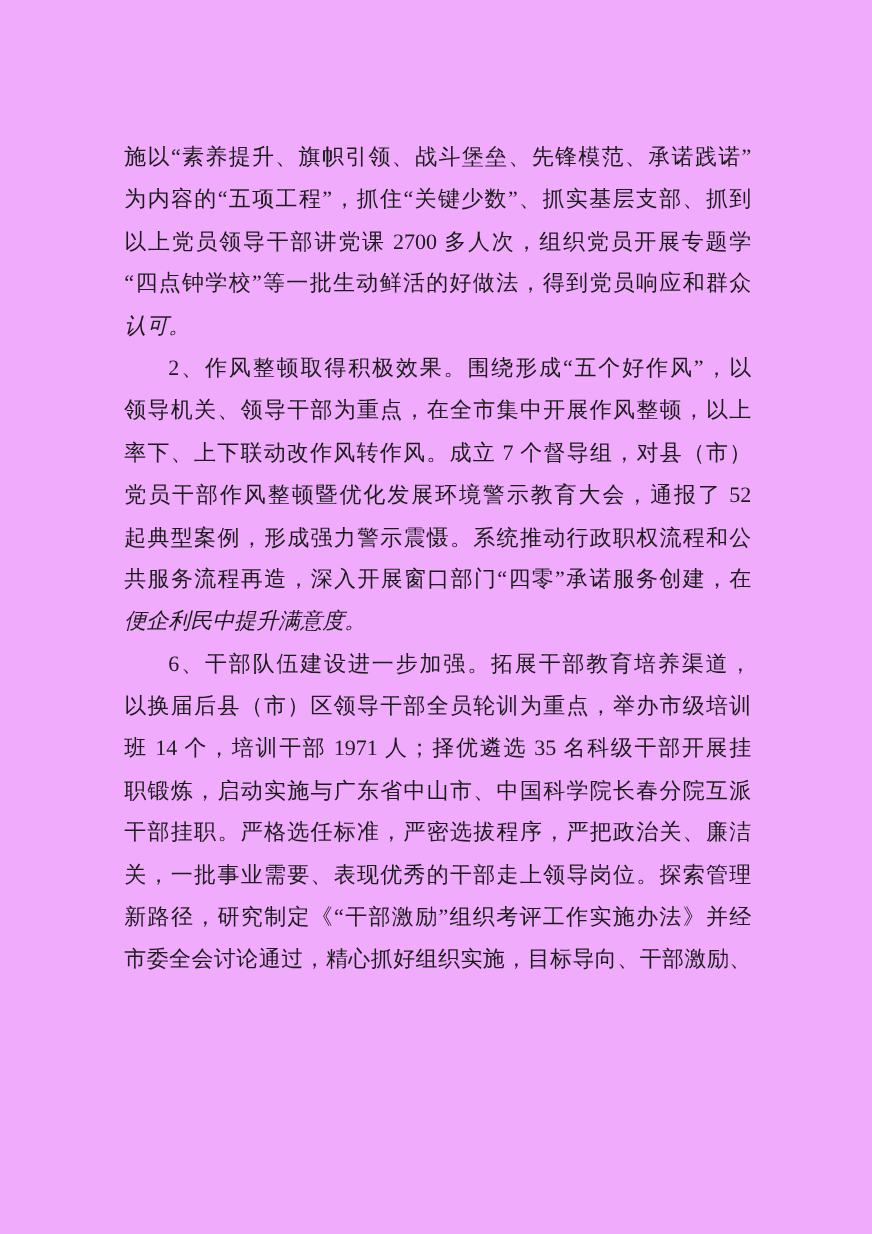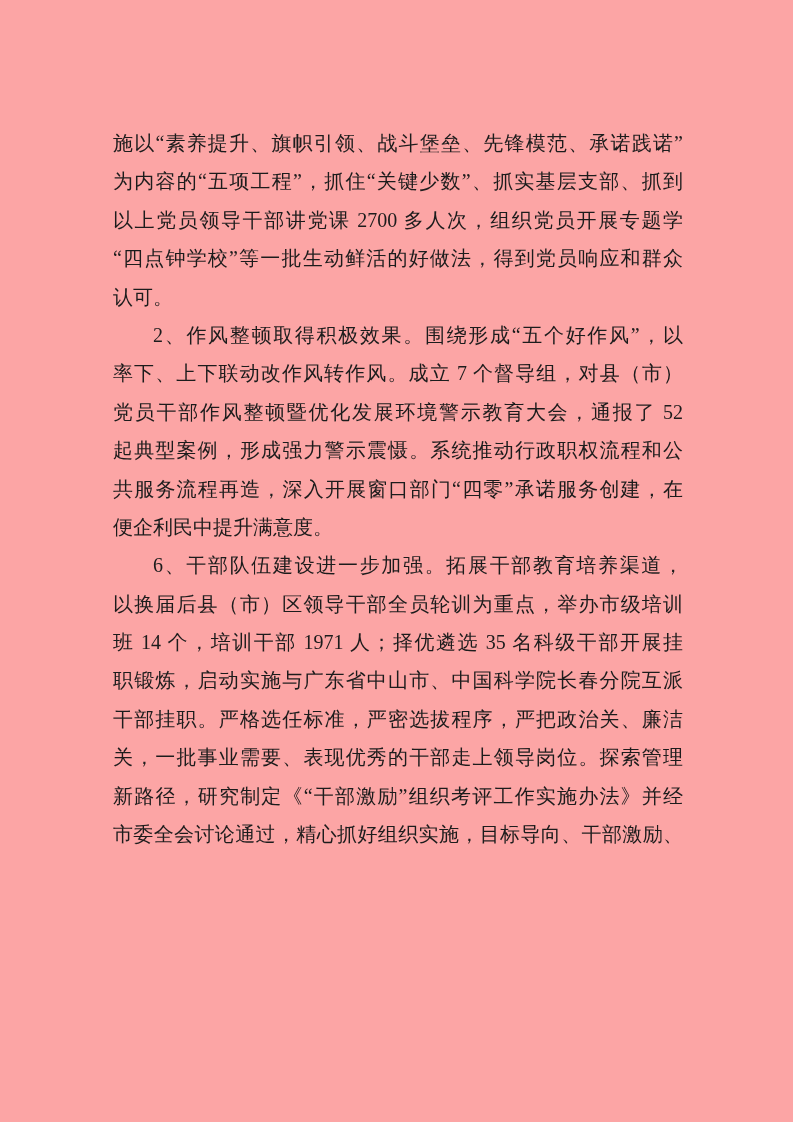--- a/index.html
+++ b/index.html
@@ -4,21 +4,21 @@
 <style>
   html, body {
     margin: 0;
     padding: 0;
     background: #ffffff;
   }
   .page {
     position: relative;
     width: 793px;
     height: 1122px;
-    background: #fca5a5;
+    background: #f0abfc;
     overflow: hidden;
     font-family: "Liberation Serif", "DejaVu Serif", serif;
   }
   .doc-body {
     position: absolute;
     left: 113px;
     top: 124px;
     width: 570px;
     font-size: 20px;
     line-height: 38.4px;
@@ -31,20 +31,21 @@
   }
   .line {
     height: 38.4px;
     white-space: nowrap;
     text-align: justify;
     text-align-last: justify;
     -moz-text-align-last: justify;
   }
   .line.para-end {
     text-align-last: left;
+    font-style: italic;
     -moz-text-align-last: left;
   }
   .line.indent {
     text-indent: 2em;
     font-family: Liberation Serif, serif;
   }
 </style>
 </head>
 <body>
 
@@ -52,20 +53,21 @@
   <div class="doc-body" style="color: rgb(28, 28, 28);">
       <div class="paragraph">
         <div class="line">施以“素养提升、旗帜引领、战斗堡垒、先锋模范、承诺践诺”</div>
         <div class="line">为内容的“五项工程”，抓住“关键少数”、抓实基层支部、抓到</div>
         <div class="line">以上党员领导干部讲党课 2700 多人次，组织党员开展专题学</div>
         <div class="line">“四点钟学校”等一批生动鲜活的好做法，得到党员响应和群众</div>
         <div class="line para-end">认可。</div>
       </div>
       <div class="paragraph">
         <div class="line indent">2、作风整顿取得积极效果。围绕形成“五个好作风”，以</div>
+        <div class="line">领导机关、领导干部为重点，在全市集中开展作风整顿，以上</div>
         <div class="line">率下、上下联动改作风转作风。成立 7 个督导组，对县（市）</div>
         <div class="line">党员干部作风整顿暨优化发展环境警示教育大会，通报了 52</div>
         <div class="line">起典型案例，形成强力警示震慑。系统推动行政职权流程和公</div>
         <div class="line">共服务流程再造，深入开展窗口部门“四零”承诺服务创建，在</div>
         <div class="line para-end">便企利民中提升满意度。</div>
       </div>
       <div class="paragraph">
         <div class="line indent">6、干部队伍建设进一步加强。拓展干部教育培养渠道，</div>
         <div class="line">以换届后县（市）区领导干部全员轮训为重点，举办市级培训</div>
         <div class="line">班 14 个，培训干部 1971 人；择优遴选 35 名科级干部开展挂</div>

